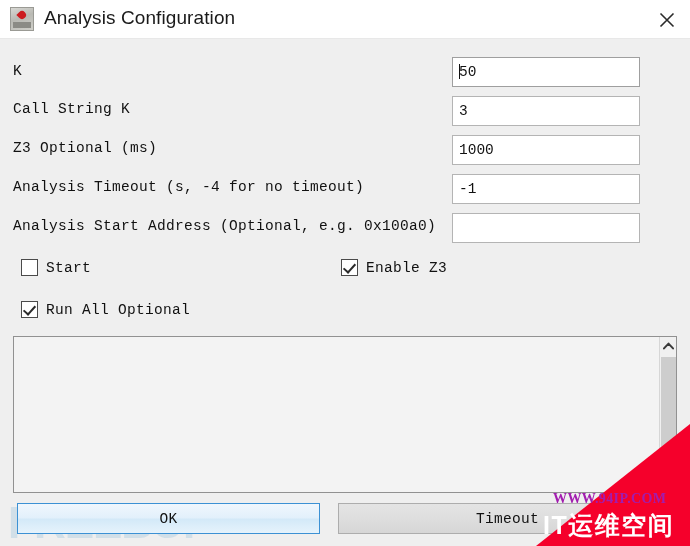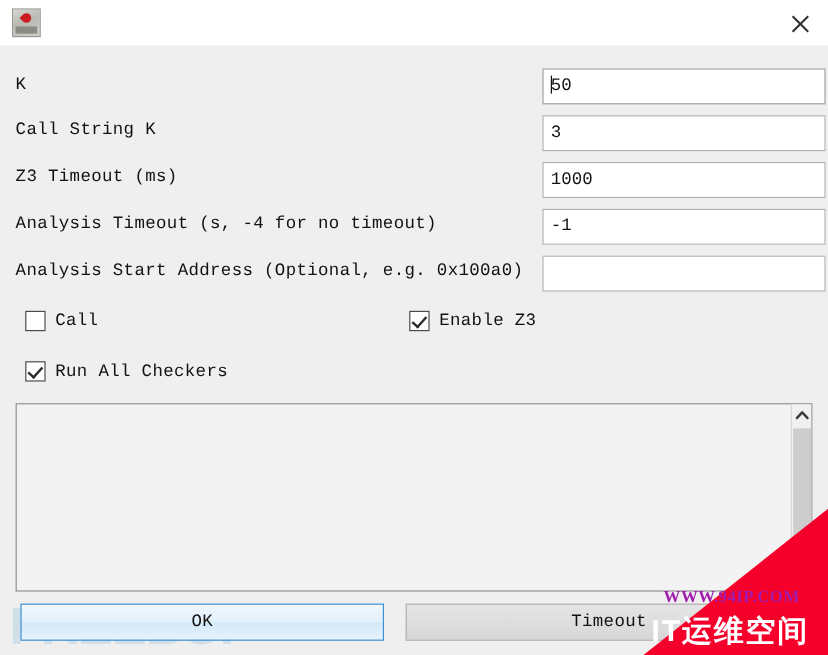--- a/index.html
+++ b/index.html
@@ -75,21 +75,21 @@
     left: 13px;
     font-family: "Liberation Mono", monospace;
     font-size: 14.5px;
     color: #111111;
     white-space: nowrap;
     letter-spacing: 0.3px;
   }
   .form-input {
     position: absolute;
     left: 452px;
-    width: 236px;
+    width: 188px;
     height: 30px;
     background: #ffffff;
     border: 1px solid #b4b4b4;
     box-sizing: border-box;
     font-family: "Liberation Mono", monospace;
     font-size: 14.5px;
     color: #111111;
     padding: 0 0 0 6px;
     line-height: 28px;
     white-space: nowrap;
@@ -251,50 +251,51 @@
     white-space: nowrap;
     pointer-events: none;
     user-select: none;
   }
 </style>
 </head>
 <body>
 
 <div class="titlebar">
   <div class="app-icon"></div>
+  <div class="title-text">Analysis Configuration</div>
   <div class="close-btn">
     <svg width="20" height="20" viewBox="0 0 20 20" aria-hidden="true">
       <path d="M3.5 3.5 L16.5 16.5 M16.5 3.5 L3.5 16.5" stroke="#2b2b2b" stroke-width="1.6" fill="none"></path>
     </svg>
   </div>
 </div>
 
 <div class="form-label" style="top:63px">K</div>
 <div class="form-label" style="top:101px">Call String K</div>
-<div class="form-label" style="top:140px">Z3 Timeout (ms)</div>
+<div class="form-label" style="top:140px">Z3 Optional (ms)</div>
 <div class="form-label" style="top:179px">Analysis Timeout (s, -4 for no timeout)</div>
 <div class="form-label" style="top:218px">Analysis Start Address (Optional, e.g. 0x100a0)</div>
 
 <div class="form-input focused" style="top:57px"><span class="caret"></span><span>50</span></div>
 <div class="form-input" style="top:96px">3</div>
 <div class="form-input" style="top:135px">1000</div>
 <div class="form-input" style="top:174px">-1</div>
 <div class="form-input" style="top:213px"></div>
 
 <div class="cb-row" style="left:21px; top:259px">
   <span class="cb-box"></span>
-  <span class="cb-label">Call</span>
+  <span class="cb-label">Start</span>
 </div>
 <div class="cb-row" style="left:341px; top:259px">
   <span class="cb-box checked"></span>
   <span class="cb-label">Enable Z3</span>
 </div>
 <div class="cb-row" style="left:21px; top:301px">
   <span class="cb-box checked"></span>
-  <span class="cb-label">Run All Checkers</span>
+  <span class="cb-label">Run All Optional</span>
 </div>
 
 <div class="output-area">
   <div class="output-text"></div>
   <div class="scrollbar">
     <div class="sb-up">
       <svg width="11" height="8" viewBox="0 0 11 8" aria-hidden="true">
         <path d="M1 6.4 L5.5 1.6 L10 6.4" stroke="#3a3a3a" stroke-width="2" fill="none" stroke-linecap="round" stroke-linejoin="round"></path>
       </svg>
     </div>

